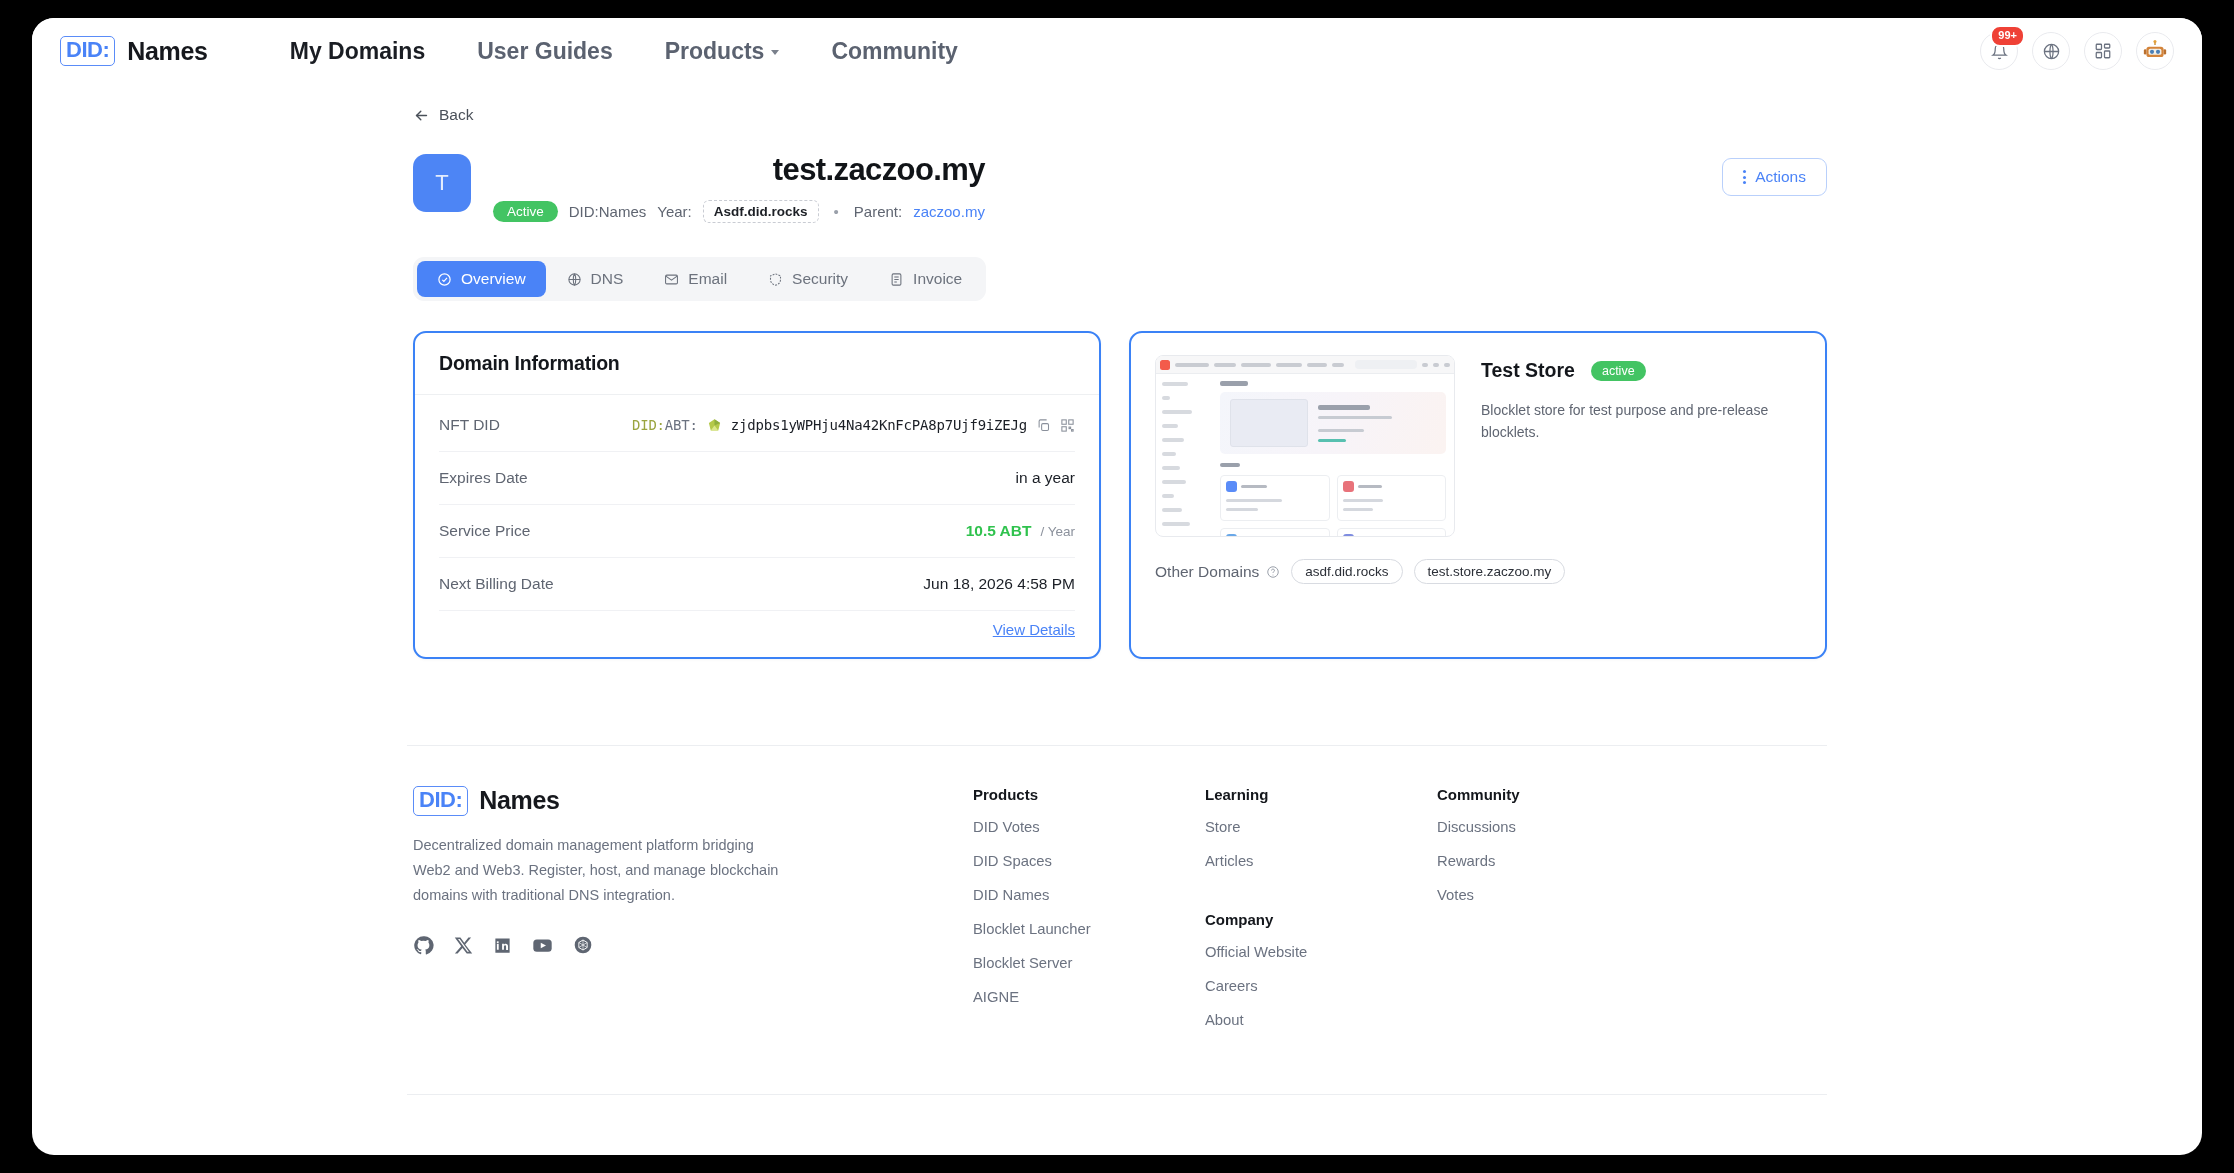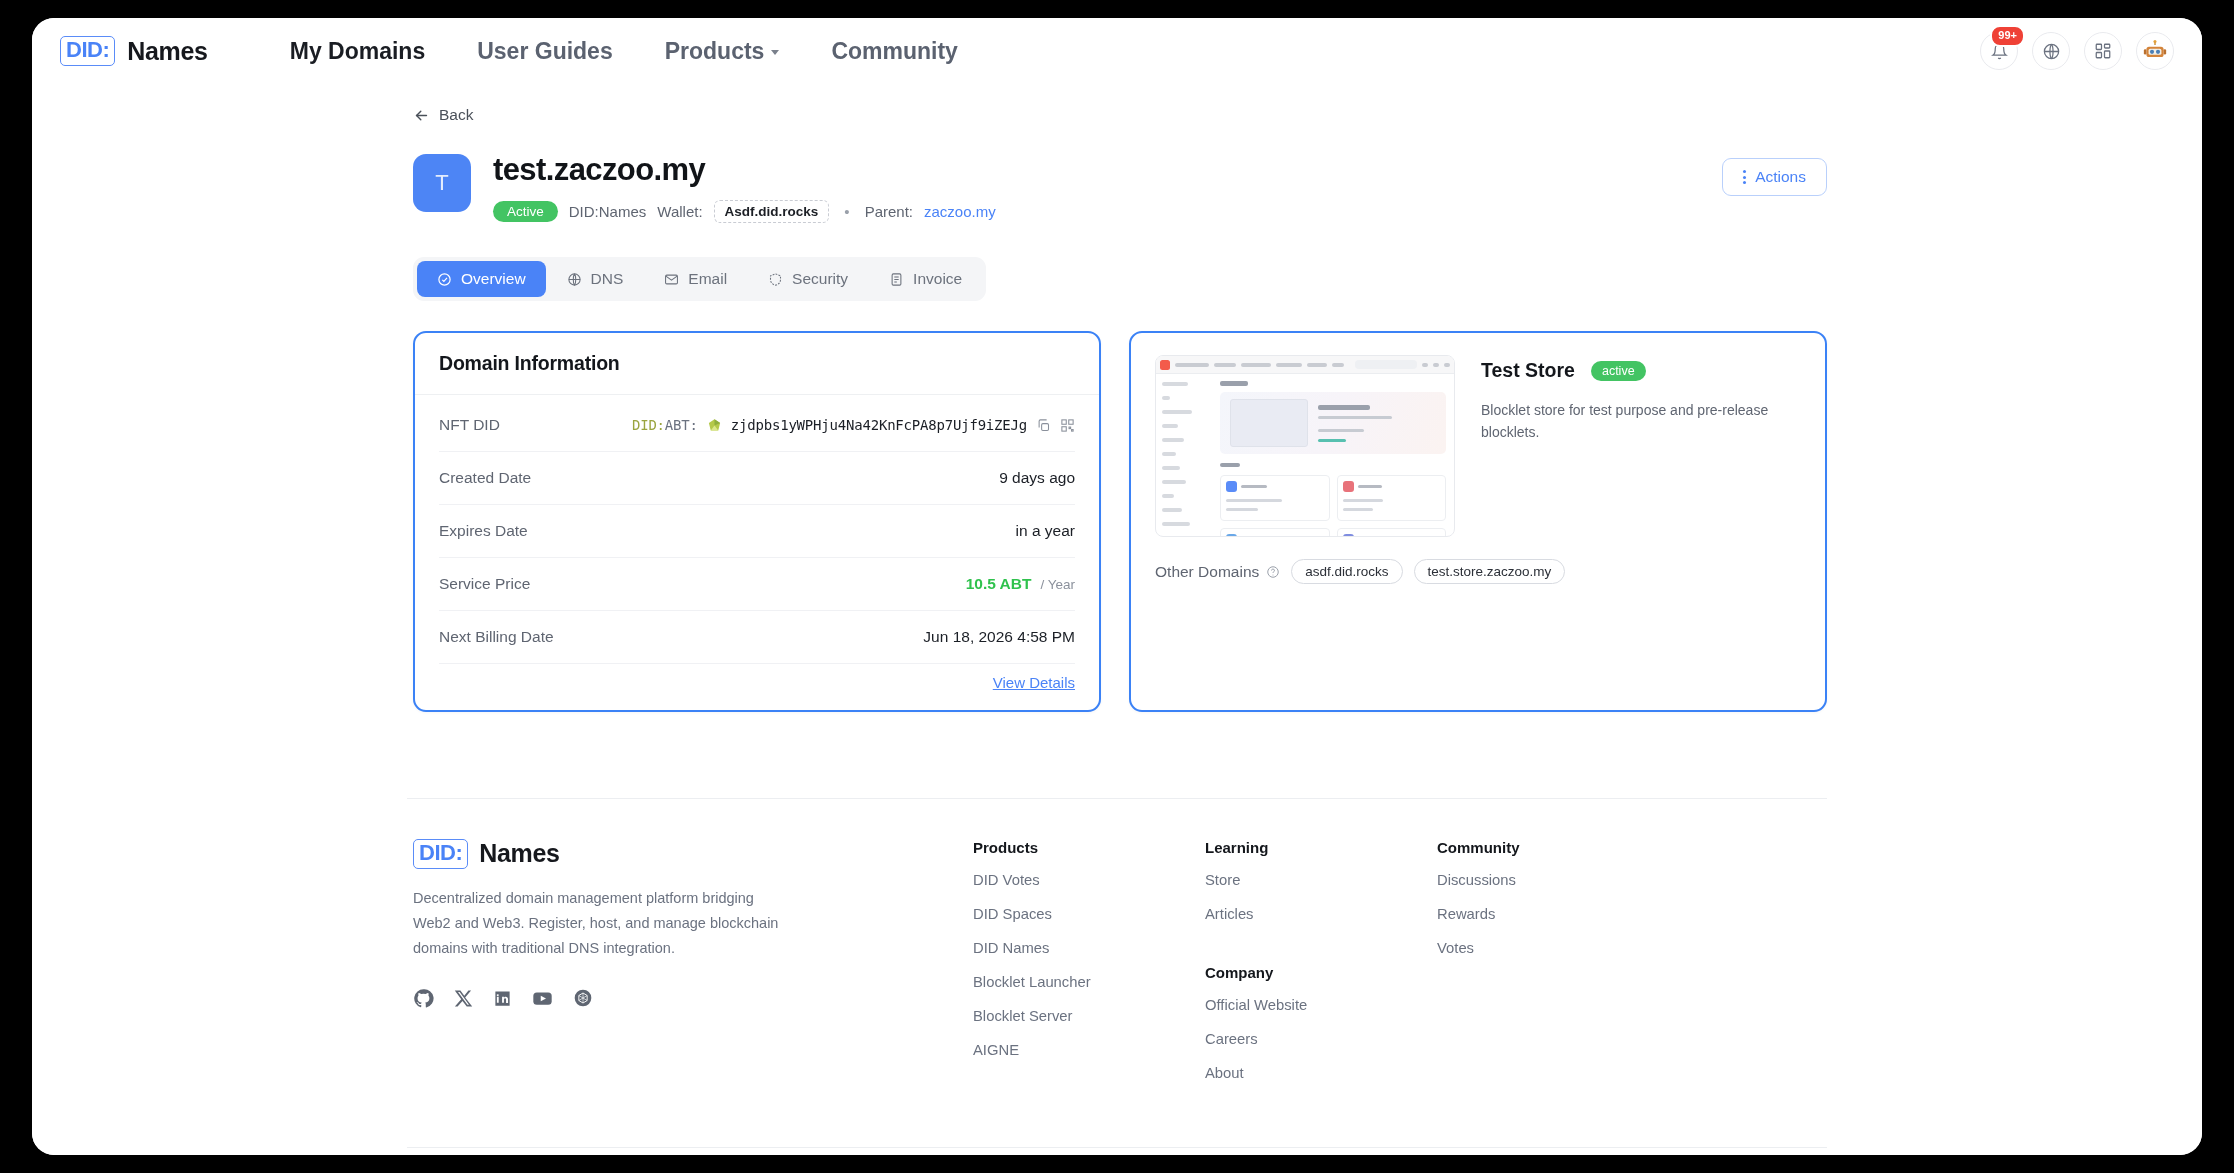--- a/index.html
+++ b/index.html
@@ -64,21 +64,21 @@
   .page { padding: 0 0 0 0; background: #ffffff; }
   .content-wrap { width: 1420px; margin: 0 auto; }
   .back-row { display: flex; align-items: center; gap: 9px; padding: 22px 0 0 6px; color: #4a5059; font-size: 15.5px; cursor: pointer; }
   .title-row { display: flex; align-items: flex-start; margin-top: 28px; padding-left: 6px; }
   .avatar {
     width: 58px; height: 58px; border-radius: 13px;
     background: #4d85f5; color: #e3ecfd; display: flex;
     align-items: center; justify-content: center;
     font-size: 22px; font-weight: 400; margin-top: 2px;
   }
-  .title-block { margin-left: 22px; }
+  .title-block { margin-left: 22px; text-align: right; }
   .domain-title { font-size: 31px; font-weight: 700; color: #111418; letter-spacing: -0.6px; }
   .meta-row { display: flex; align-items: center; gap: 11px; margin-top: 12px; font-size: 15px; color: #5f6571; }
   .pill-active {
     background: #43c463; color: #fff; font-size: 13.5px;
     border-radius: 11px; padding: 3px 14px; font-weight: 400;
   }
   .pill-dashed {
     border: 1px dashed #c9ccd3; border-radius: 6px; padding: 3px 10px;
     color: #1c1f25; font-weight: 600; font-size: 13.5px;
   }
@@ -274,21 +274,21 @@
       <div class="title-area">
         <div class="title-row">
           <div class="avatar">
             <span>T</span>
           </div>
           <div class="title-block">
             <div class="domain-title">test.zaczoo.my</div>
             <div class="meta-row">
               <span class="pill-active">Active</span>
               <span>DID:Names</span>
-              <span>Wallet:</span>
+              <span>Year:</span>
               <span class="pill-dashed">Asdf.did.rocks</span>
               <span class="dot-sep">•</span>
               <span>Parent:</span>
               <span class="link-blue">zaczoo.my</span>
             </div>
           </div>
         </div>
         <div class="actions-btn">
           <span class="dots-v">
               <i></i>
@@ -363,24 +363,20 @@
                 <svg width="15" height="15" viewBox="0 0 24 24" fill="none" stroke="#8a909b" stroke-width="1.7" style="cursor:pointer">
                   <rect x="3" y="3" width="7" height="7"></rect>
                     <rect x="14" y="3" width="7" height="7"></rect>
                     <rect x="3" y="14" width="7" height="7"></rect>
                   <rect x="14.5" y="14.5" width="2.5" height="2.5"></rect>
                     <rect x="18.5" y="18.5" width="2.5" height="2.5"></rect>
                 </svg>
               </span>
             </div>
 
-            <div class="info-row">
-              <span class="info-label">Created Date</span>
-              <span class="info-value">9 days ago</span>
-            </div>
 
             <div class="info-row">
               <span class="info-label">Expires Date</span>
               <span class="info-value">in a year</span>
             </div>
 
             <div class="info-row">
               <span class="info-label">Service Price</span>
               <span class="info-value">
                 <span class="price-green">10.5 ABT</span>

